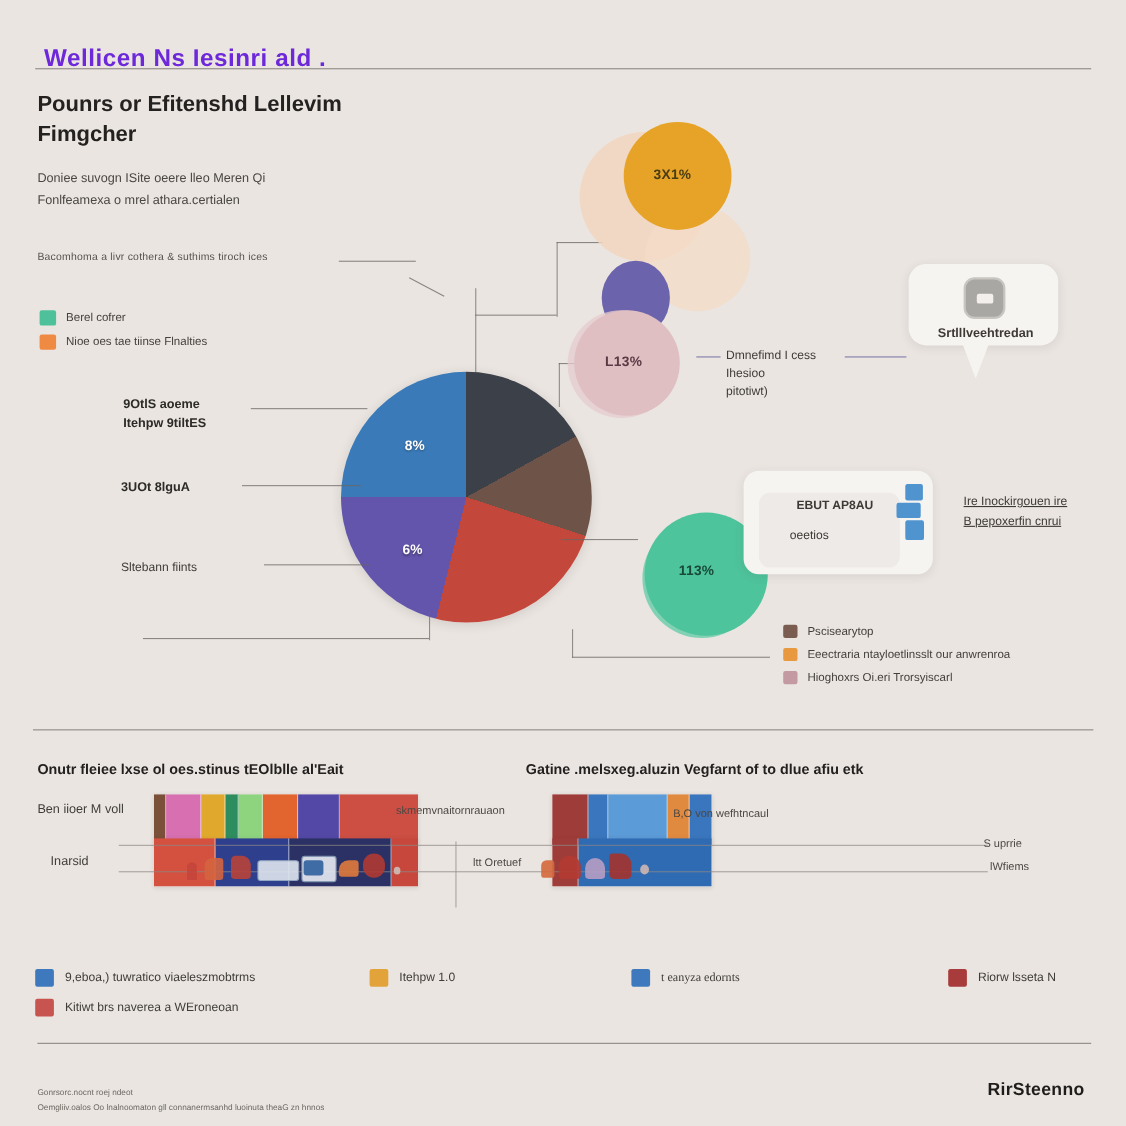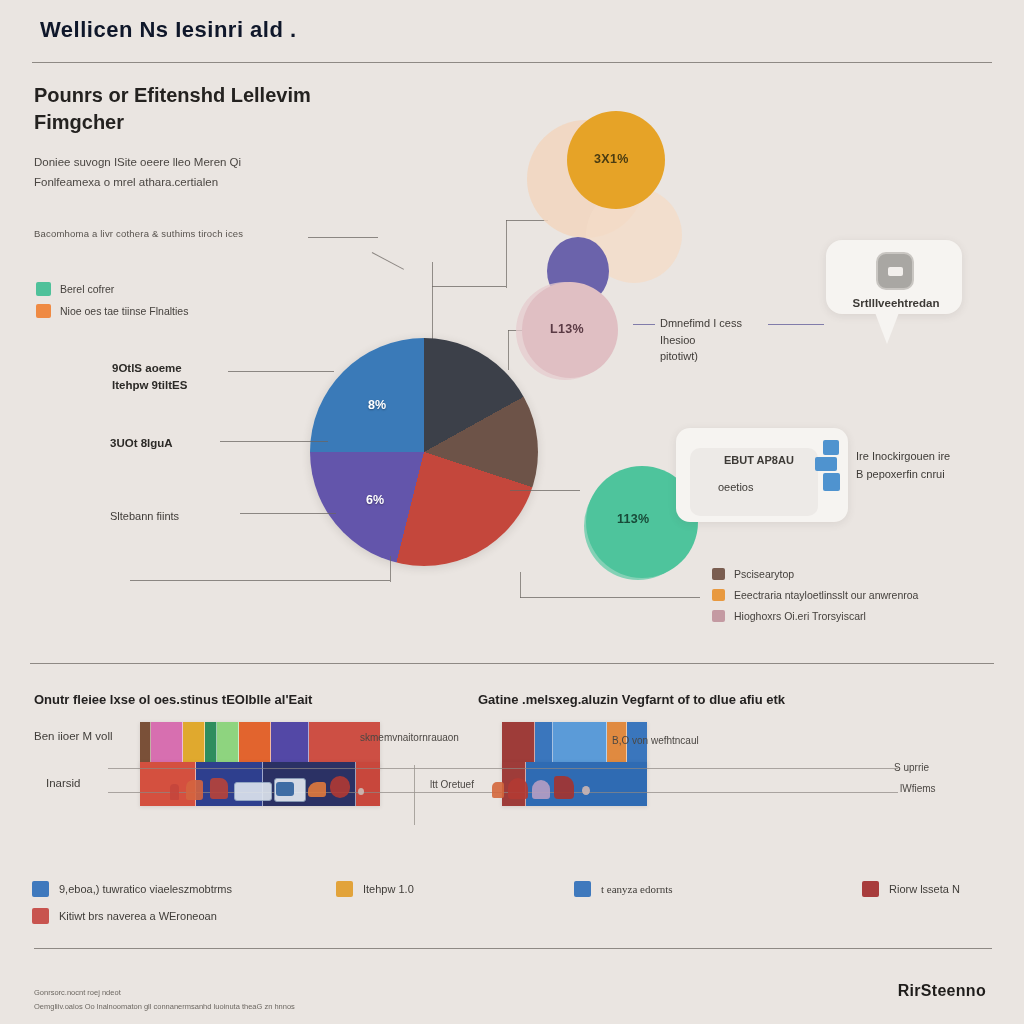--- a/index.html
+++ b/index.html
@@ -8,23 +8,23 @@
     background:#eae5e1;
     font-family:"Liberation Sans","DejaVu Sans",sans-serif;
     color:#2b2b2b;
     overflow:hidden;
     position:relative;
   }
   .page{position:absolute;inset:0;}
 
   
   .hdr-title{
-    position:absolute;left:40px;top:17px;
+    position:absolute;left:40px;top:40px;
     font-size:22px;font-weight:bold;letter-spacing:.5px;
-    color:#0f172a;
+    color:#6d28d9;
   }
   .rule{position:absolute;height:1px;background:#5c5752;opacity:.65;}
   .rule-top{left:32px;top:62px;width:960px;}
   .rule-mid{left:30px;top:663px;width:964px;}
   .rule-foot{left:34px;top:948px;width:958px;}
 
   
   .sec-title{
     position:absolute;left:34px;top:82px;width:330px;
     font-size:20px;font-weight:bold;line-height:1.35;color:#242220;
@@ -224,21 +224,21 @@
   <div class="card" style="left:676px;top:428px;width:172px;height:94px;"></div>
   <div class="card" style="left:690px;top:448px;width:128px;height:68px;border-radius:10px;background:#edeae7;box-shadow:none;"></div>
   <div class="card-txt lbl-b" style="left:688px;top:452px;padding-left:36px;">EBUT AP8AU</div>
   <div class="card-txt" style="left:718px;top:479px;">oeetios</div>
 
   <div class="step-icon" style="left:815px;top:440px;width:34px;height:56px;">
     <b style="left:8px;top:0;width:16px;height:15px;"></b>
     <b style="left:0;top:17px;width:22px;height:14px;"></b>
     <b style="left:8px;top:33px;width:17px;height:18px;"></b>
   </div>
-  <div class="card-txt" style="left:856px;top:448px;width:140px;">
+  <div class="card-txt" style="left:876px;top:448px;width:140px;text-decoration:underline;">
     <div>Ire Inockirgouen ire</div>
     <div>B pepoxerfin cnrui</div>
   </div>
 
   <div class="lg lg-rightmid">
     <div class="lg-row">
       <span class="sw-sm" style="background:#7a5d50"></span>
       <span class="lg-txt">Pscisearytop</span>
     </div>
     <div class="lg-row">

